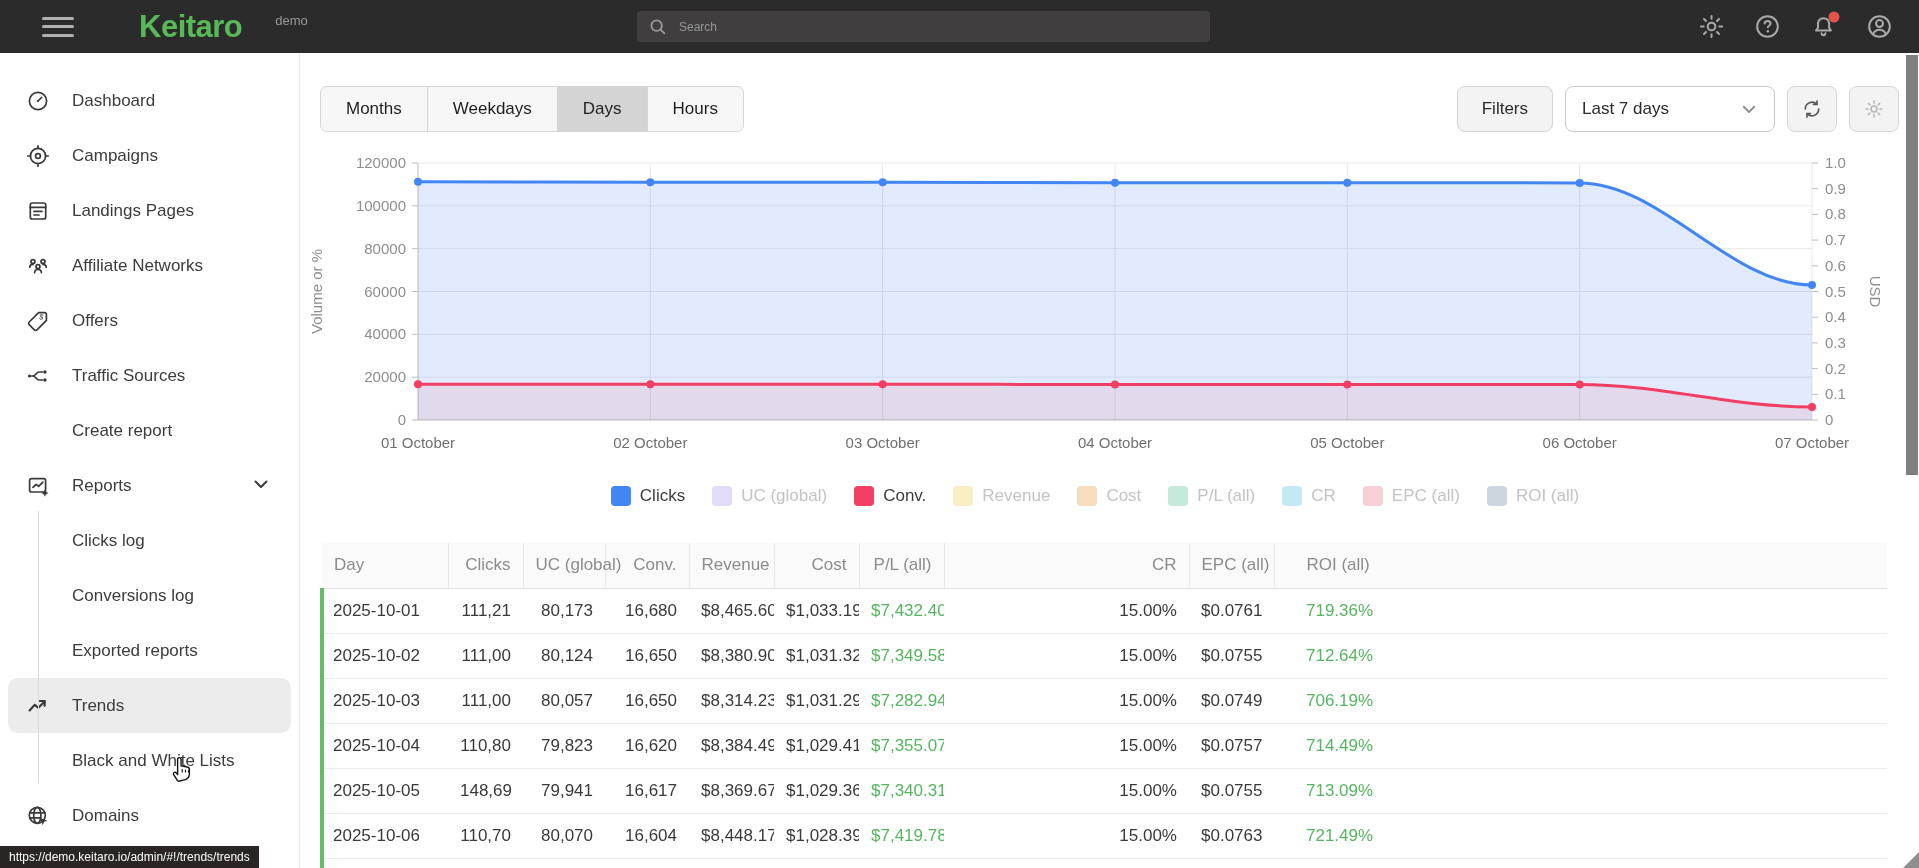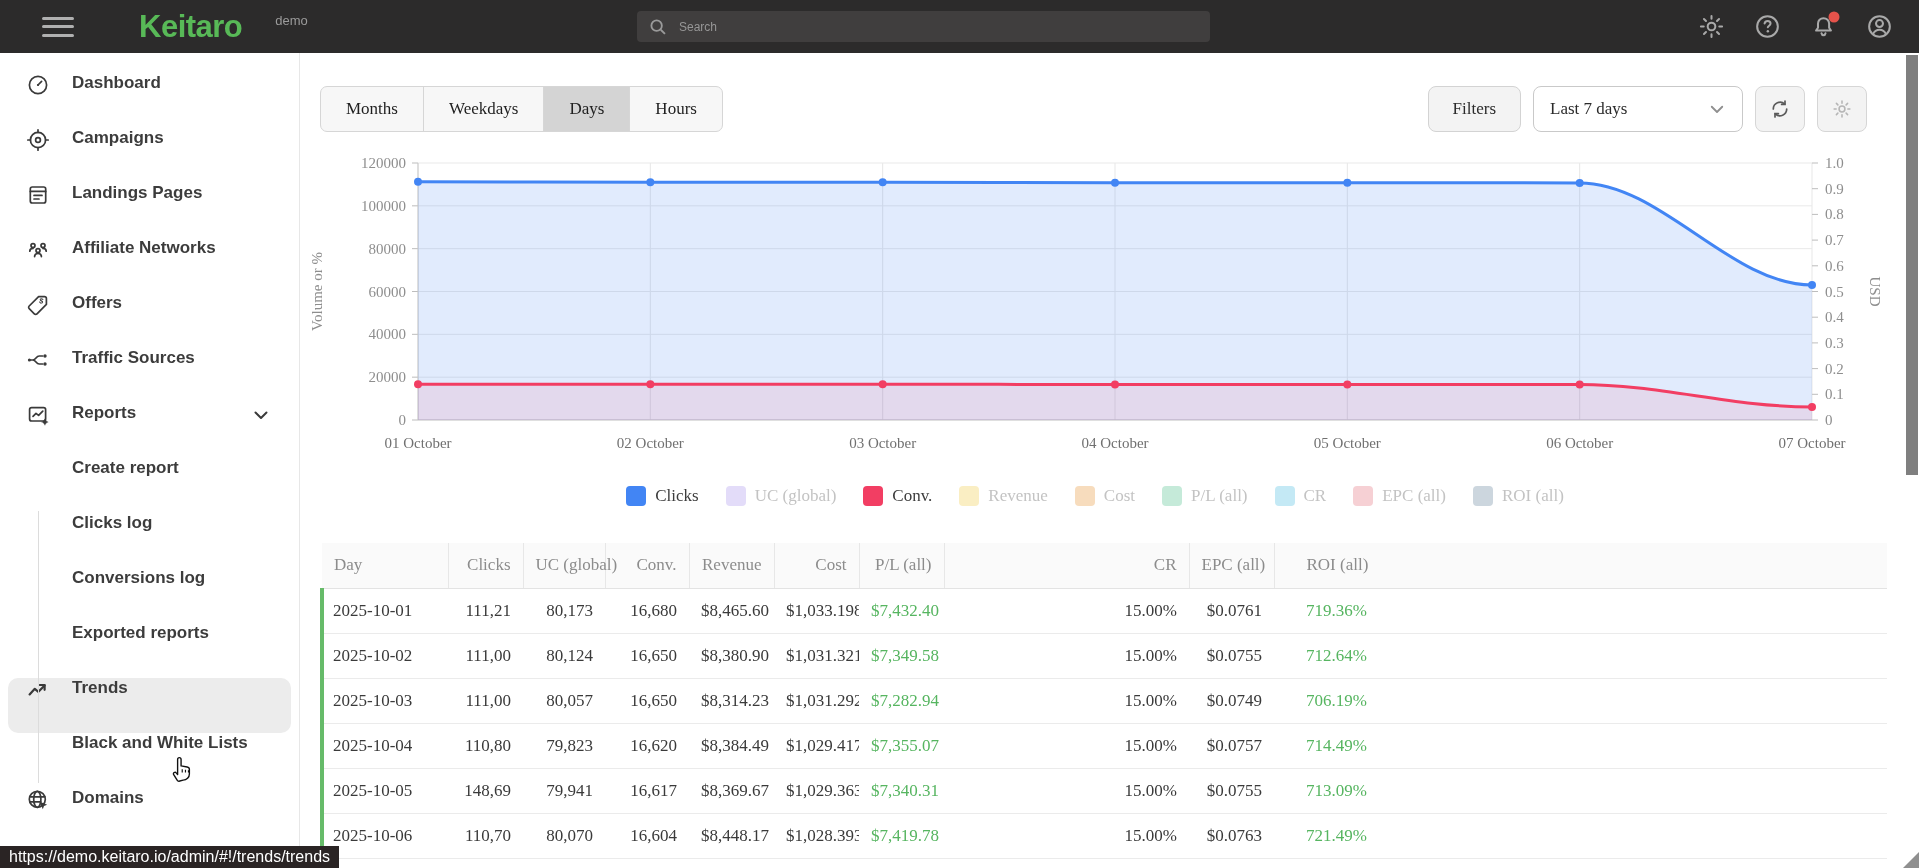--- a/index.html
+++ b/index.html
@@ -17,39 +17,39 @@
     border-radius:4px; display:flex; align-items:center; padding:0 10px; }
   .search-box svg { flex:0 0 auto; }
   .search-box input { flex:1; background:transparent; border:none; outline:none; color:#cfcfcf;
     font-size:12px; margin-left:10px; font-family:inherit; }
   .search-box input::placeholder { color:#969696; }
   .top-icons { position:absolute; right:26px; top:0; height:53px; display:flex; align-items:center; gap:29px; }
   .top-icon { width:27px; height:27px; cursor:pointer; position:relative; color:#a9a9a9; }
   
   .sidebar { position:absolute; left:0; top:53px; width:300px; height:815px; background:#fff;
     border-right:1px solid #e7e7e7; padding-top:20px; z-index:10; }
-  .side-item { position:relative; height:55px; display:flex; padding-left:26px;
-    cursor:pointer; color:#3c3c3c;font-weight:bold; }
+  .side-item { position:relative; height:55px; display:flex; align-items:center; padding-left:26px;
+    cursor:pointer; color:#3c3c3c; }
   .side-item .s-icon { width:24px; height:24px; color:#3a3a3a; flex:0 0 auto; }
   .side-item .s-label { margin-left:22px; font-size:17px; }
   .side-item.child { padding-left:72px; }
   .side-item.child .s-label { margin-left:0; }
   .side-item.active { background:#ececec; border-radius:10px; margin:0 8px; padding-left:18px; }
   .side-item.active .s-label { margin-left:22px; }
   .indent-line { position:absolute; left:38px; top:458px; width:1px; height:272px; background:#dcdcdc; }
   .chev { margin-left:auto; margin-right:26px; color:#4a4a4a; }
   
-  .main { position:absolute; left:300px; top:53px; width:1619px; height:815px; background:#fff;font-family:Liberation Serif, serif; }
+  .main { position:absolute; left:300px; top:53px; width:1619px; height:815px; background:#fff; }
   .tabs { position:absolute; left:20px; top:33px; display:inline-flex; border:1px solid #d6d6d6;
     border-radius:7px; overflow:hidden; background:#f7f7f7; height:46px; }
   .tab { padding:0 25px; line-height:44px; font-size:17px; color:#1f1f1f; border-left:1px solid #d6d6d6;
     cursor:pointer; background:transparent; }
   .tab:first-child { border-left:none; }
   .tab.active { background:#d4d4d4; }
-  .right-controls { position:absolute; right:52px; top:33px; display:flex; gap:12px; height:46px; }
+  .right-controls { position:absolute; right:20px; top:33px; display:flex; gap:12px; height:46px; }
   .btn { height:46px; border:1px solid #d3d3d3; border-radius:8px; background:#f3f3f3; font-size:17px;
     color:#2b2b2b; padding:0 24px; display:flex; align-items:center; cursor:pointer; font-family:inherit; }
   .select { height:46px; min-width:210px; border:1px solid #c9c9c9; border-radius:8px; background:#fff;
     font-size:17px; color:#2b2b2b; padding:0 16px; display:flex; align-items:center; gap:26px; cursor:pointer; }
   .select .sel-label { flex:1; }
   .icon-btn { width:50px; height:46px; border:1px solid #d6d6d6; border-radius:8px; background:#f3f3f3;
     display:flex; align-items:center; justify-content:center; cursor:pointer; }
   
   #chart-svg { position:absolute; left:0; top:72px; }
   .legend { position:absolute; left:0; top:433px; width:1590px; display:flex; justify-content:center;
@@ -63,21 +63,21 @@
   .data-table th { height:45px; font-weight:400; color:#8c8c8c; background:#fafafa;
     border-bottom:1px solid #e3e3e3; border-left:1px solid #e7e7e7; padding:0 12px; white-space:nowrap; }
   .data-table th:first-child { border-left:none; }
   .data-table td { height:45px; border-bottom:1px solid #ebebeb; padding:0 12px; white-space:nowrap;
     overflow:hidden; background:#fff; }
   .data-table tbody tr td:first-child { border-left:4px solid #66bb69; padding-left:9px; }
   .al { text-align:left; } .ar { text-align:right; }
   .green { color:#56b560; }
   
   .statusbar { position:absolute; left:0; top:846px; height:22px; background:#2a2424; color:#fff;
-    font-size:16px; display:flex; align-items:center; padding:0 9px; z-index:60; }
+    font-size:12px; display:flex; align-items:center; padding:0 9px; z-index:60; }
   .scroll-thumb { position:absolute; right:1px; top:55px; width:12px; height:420px; background:#7f7f7f;
     z-index:70; }
   .corner-grip { position:absolute; right:0; top:852px; width:0; height:0;
     border-bottom:16px solid #8f8f8f; border-left:16px solid transparent; z-index:70; }
   .cursor-hand { position:absolute; left:168px; top:753px; z-index:80; pointer-events:none; }
 </style>
 </head>
 <body>
 
 <div class="topbar">
@@ -165,34 +165,34 @@
       </div>
       <div class="side-item">
         <svg class="s-icon" viewBox="0 0 24 24" fill="none" stroke="currentColor" stroke-width="1.7" stroke-linecap="round" stroke-linejoin="round">
           <path d="M3.4 12h3.4c3.2 0 3.2-4 6.4-4h3.4M6.8 12c3.2 0 3.2 4 6.4 4h3.4"></path>
           <circle cx="3.4" cy="12" r="1.5" fill="currentColor" stroke="none"></circle>
           <circle cx="19" cy="8" r="1.7" fill="currentColor" stroke="none"></circle>
           <circle cx="19" cy="16" r="1.7" fill="currentColor" stroke="none"></circle>
         </svg>
         <span class="s-label">Traffic Sources</span>
       </div>
+      <div class="side-item child">
+        <span class="s-label">Create report</span>
+      </div>
       <div class="side-item">
         <svg class="s-icon" viewBox="0 0 24 24" fill="none" stroke="currentColor" stroke-width="1.7" stroke-linecap="round" stroke-linejoin="round">
           <rect x="3.6" y="4.6" width="16" height="13.4" rx="2"></rect>
           <path d="M7 13.4l3-3 2.6 2 4.2-4.2"></path>
           <circle cx="18.9" cy="19" r="2" fill="currentColor" stroke="none"></circle>
           <path d="M18.9 16.2v5.6M16.1 19h5.6" stroke-width="1.1"></path>
         </svg>
         <span class="s-label">Reports</span>
         <span class="chev"><svg class="s-icon" viewBox="0 0 24 24" fill="none" stroke="currentColor" stroke-width="2" stroke-linecap="round" stroke-linejoin="round" width="20" height="20">
             <path d="M6.5 9.5l5.5 5.5 5.5-5.5"></path>
           </svg></span>
-      </div>
-      <div class="side-item child">
-        <span class="s-label">Create report</span>
       </div>
       <div class="side-item child">
         <span class="s-label">Clicks log</span>
       </div>
       <div class="side-item child">
         <span class="s-label">Conversions log</span>
       </div>
       <div class="side-item child">
         <span class="s-label">Exported reports</span>
       </div>

